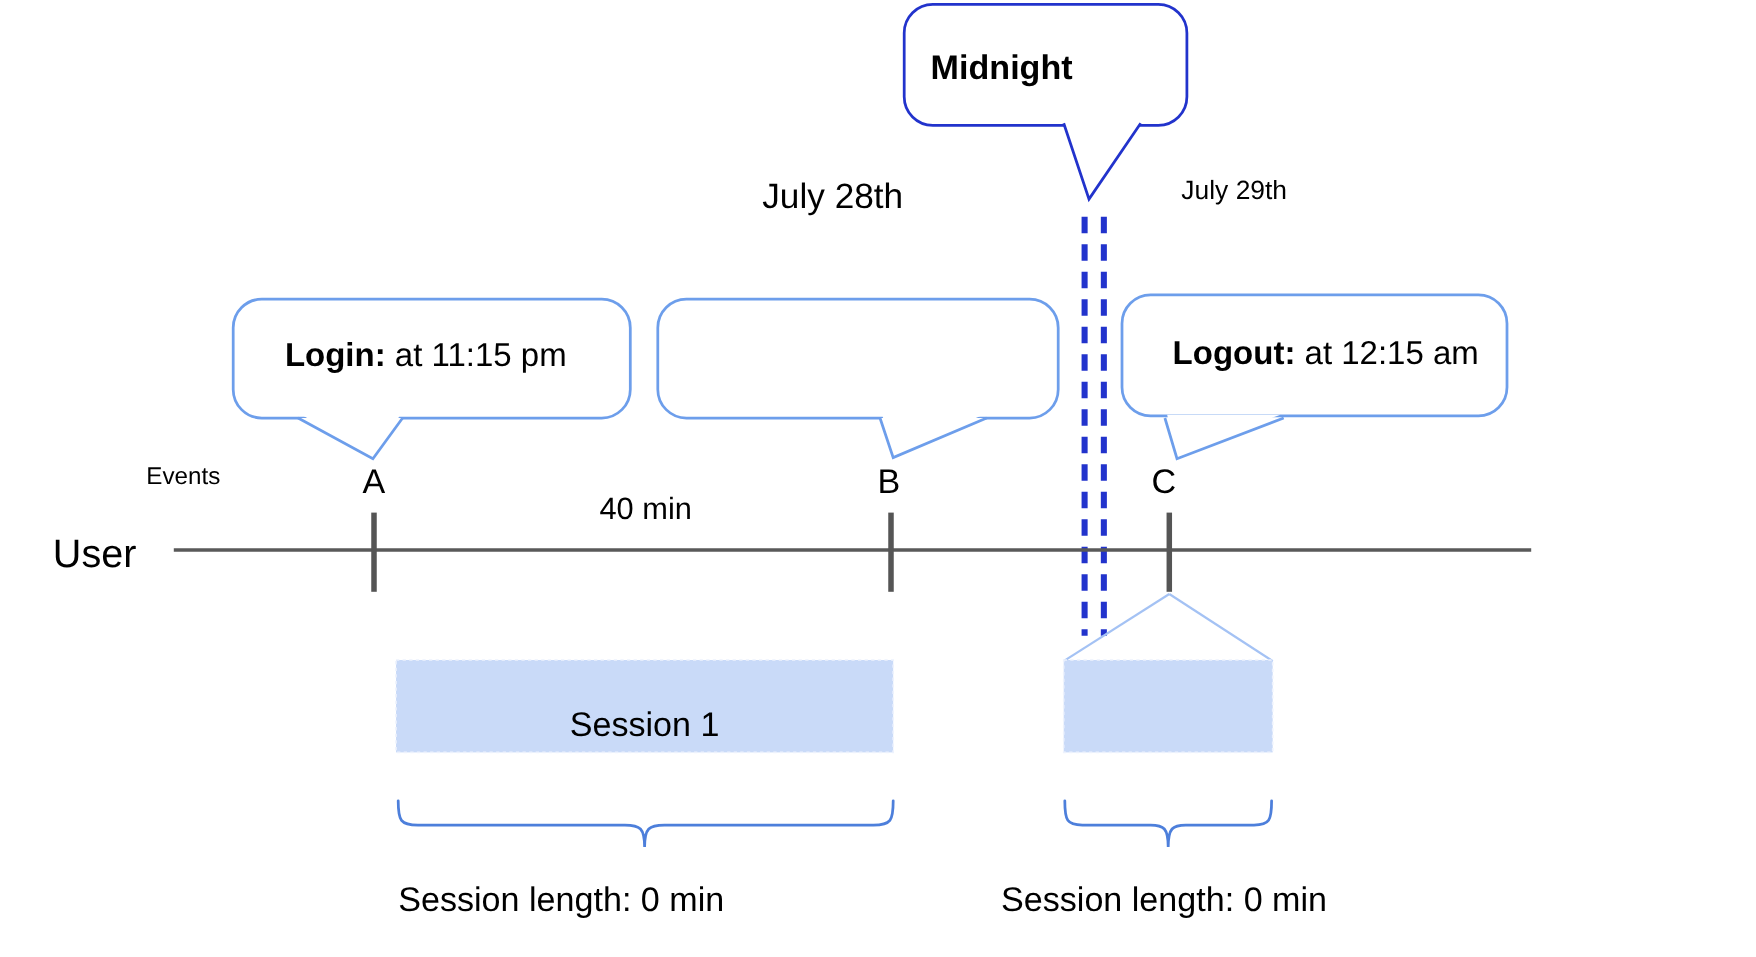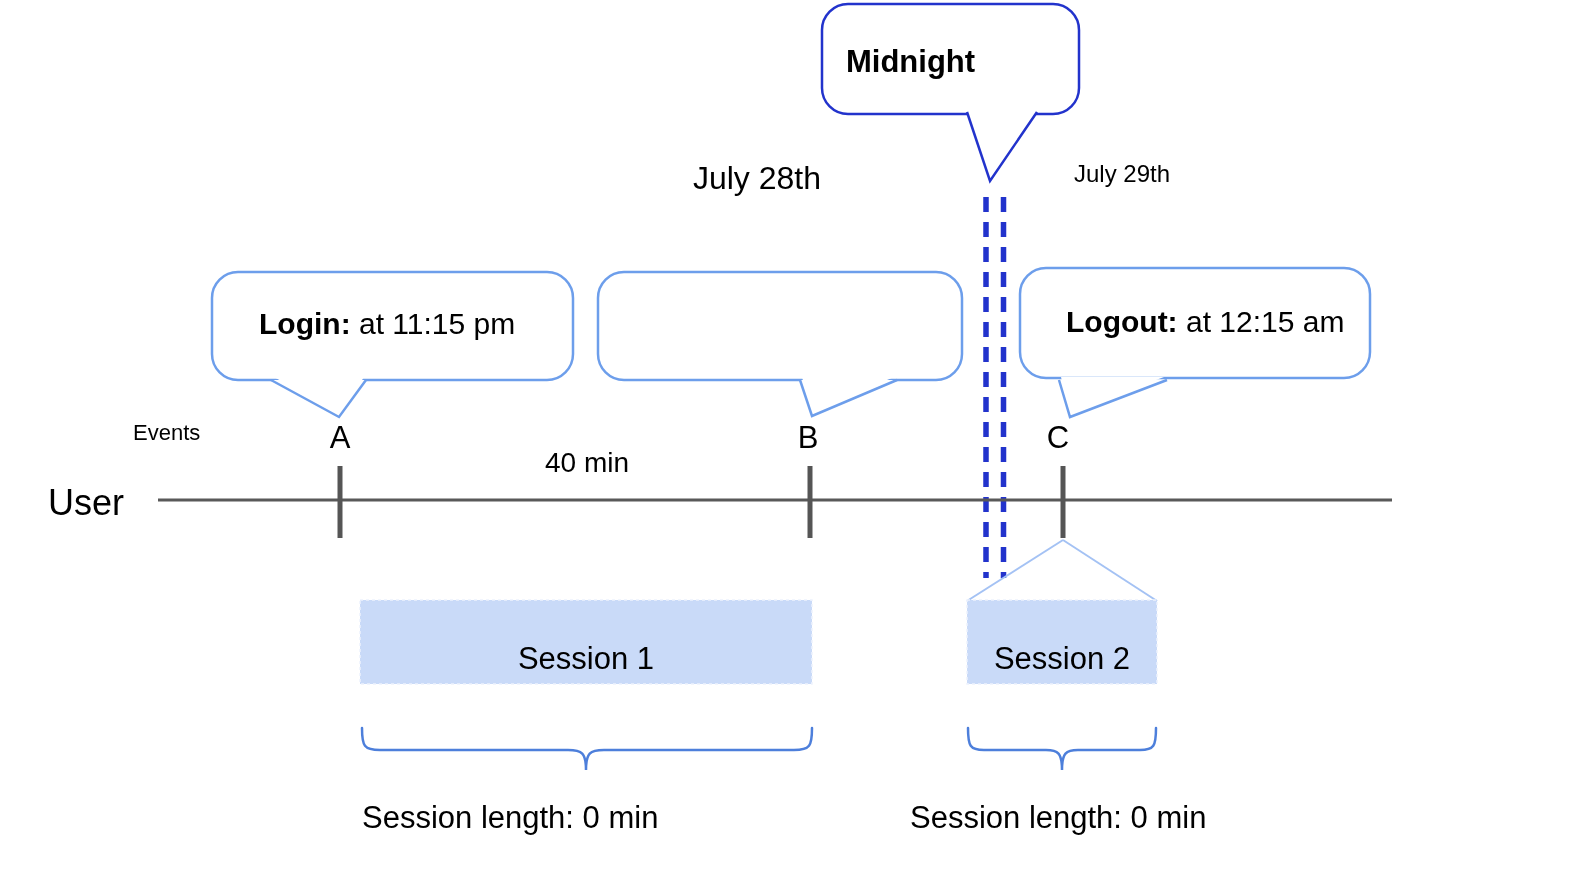--- a/index.html
+++ b/index.html
@@ -97,18 +97,17 @@
 
   <div class="txt events-label">Events</div>
   <div class="txt tick-label tick-a center">A</div>
   <div class="txt tick-label tick-b center">B</div>
   <div class="txt tick-label tick-c center">C</div>
 
   <div class="txt user-label">User</div>
   <div class="txt interval-label center">40 min</div>
 
   <div class="txt session-name session1-name center">Session 1</div>
-  <div class="txt session-name session2-name center">Session 2</div>
 
   <div class="txt sess-len sess-len-1">Session length: 0 min</div>
   <div class="txt sess-len sess-len-2">Session length: 0 min</div>
 
 </div>
 
 </body></html>

